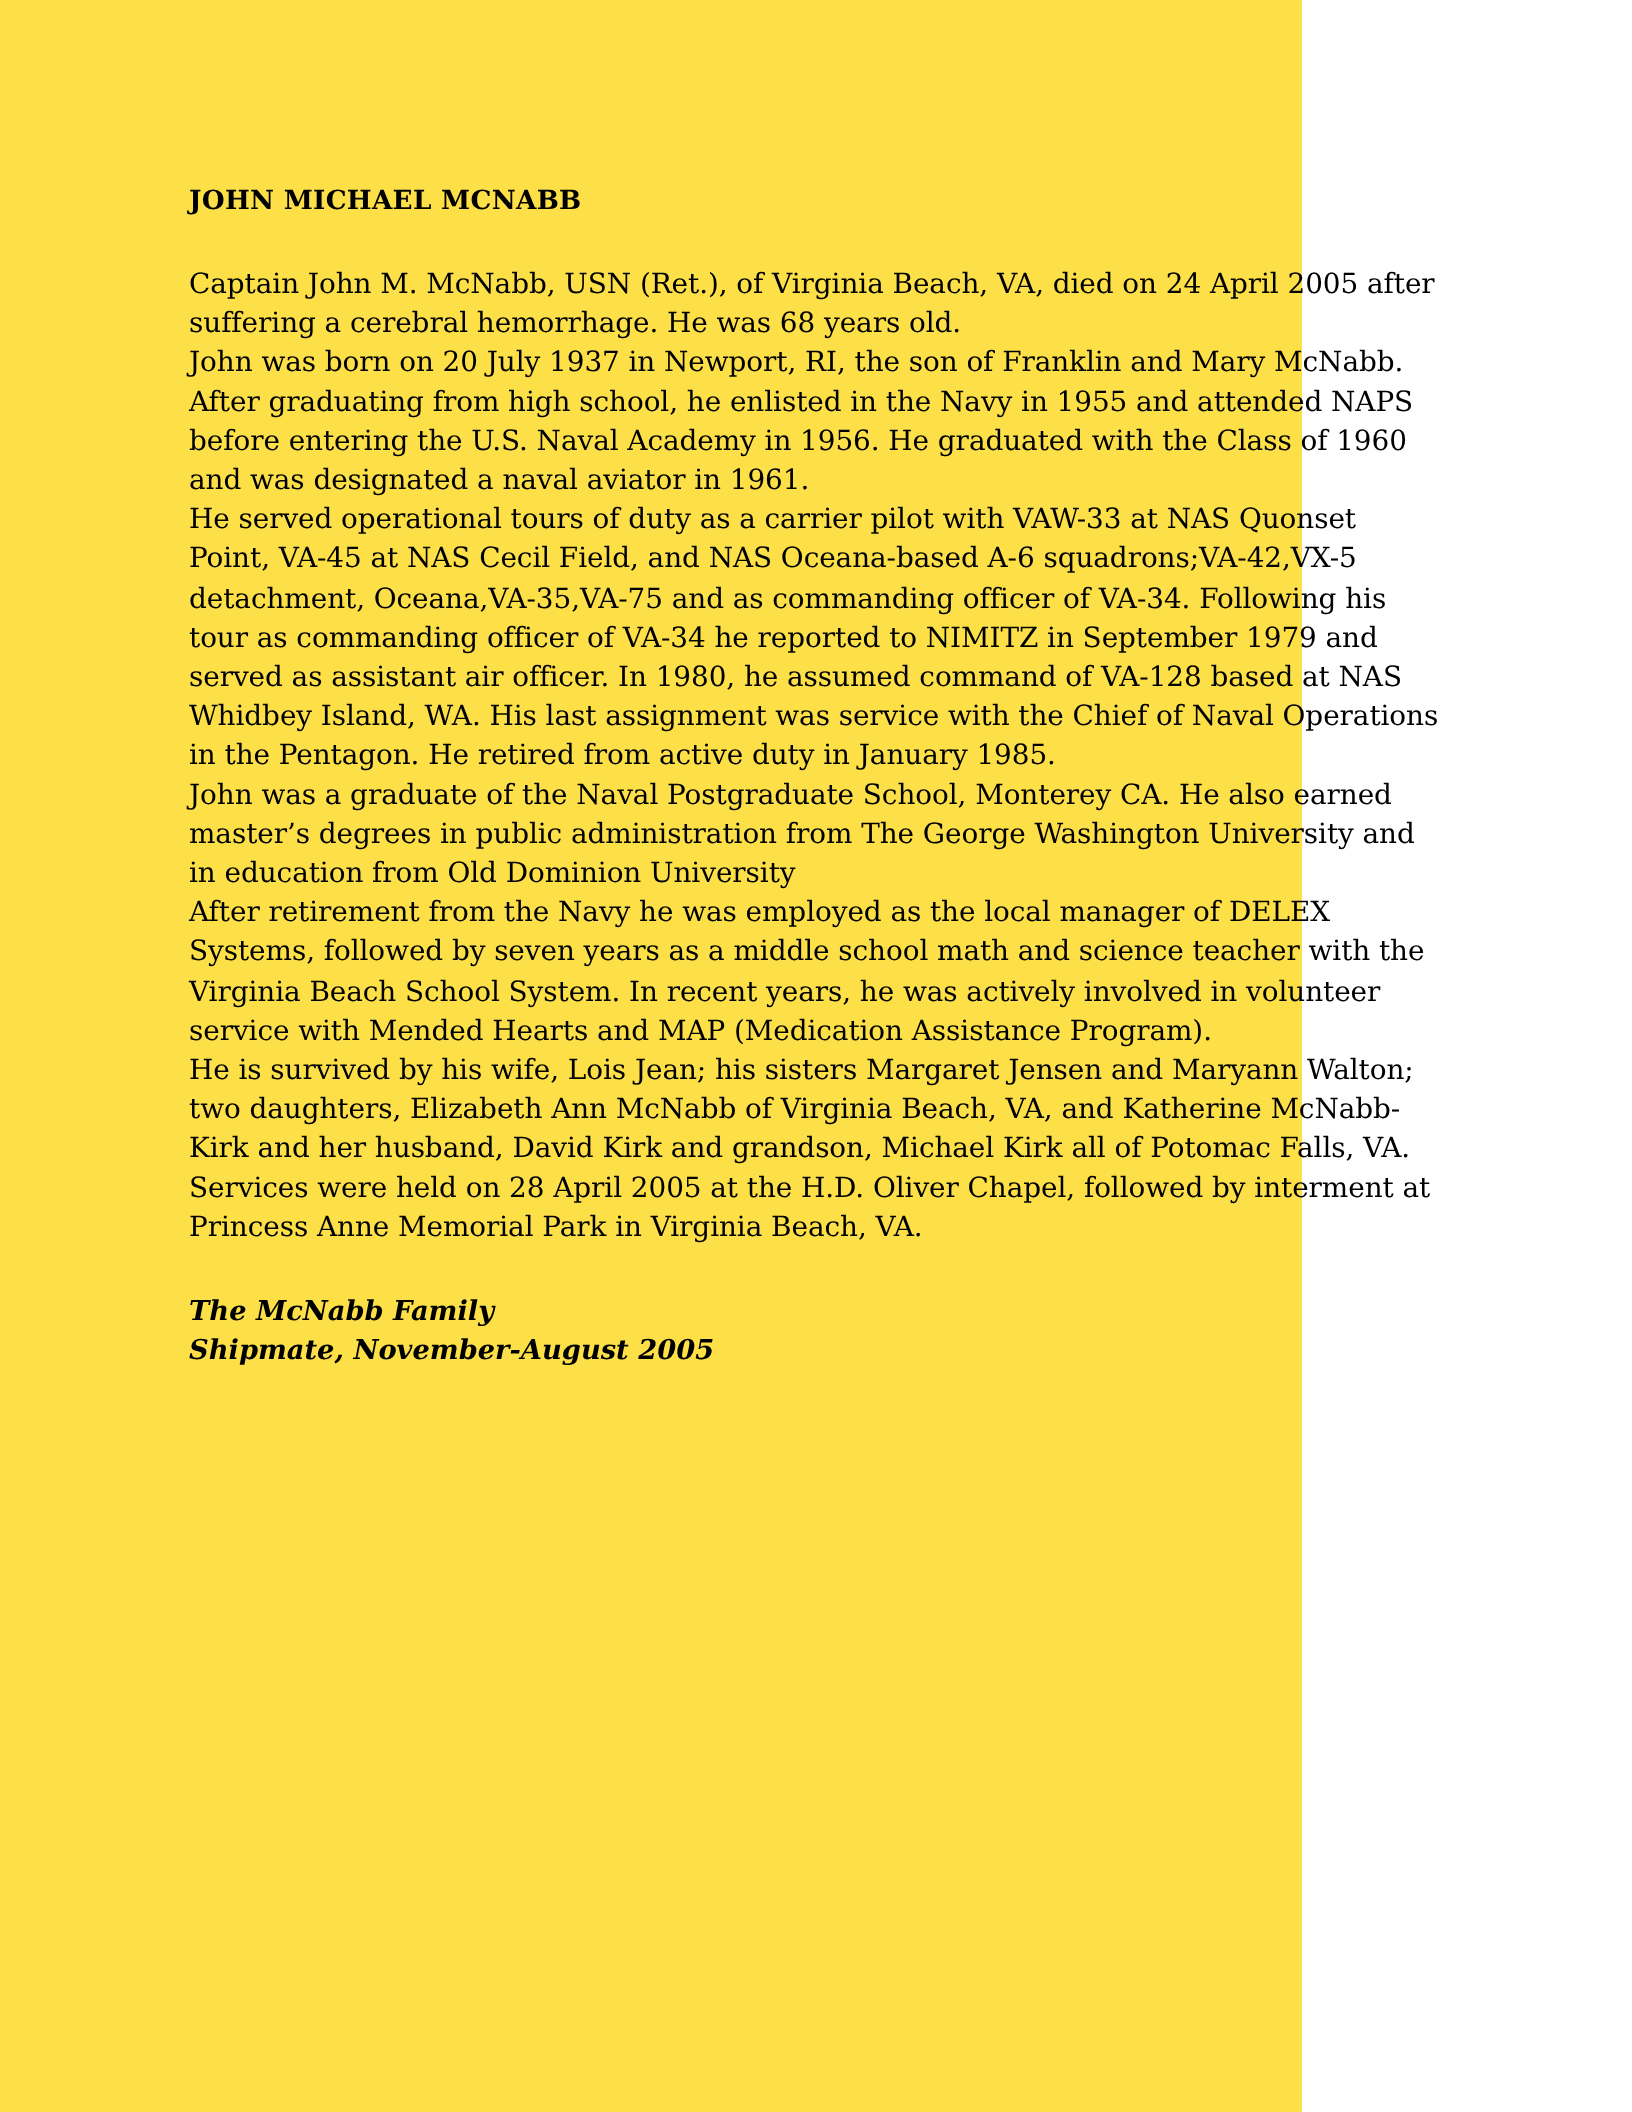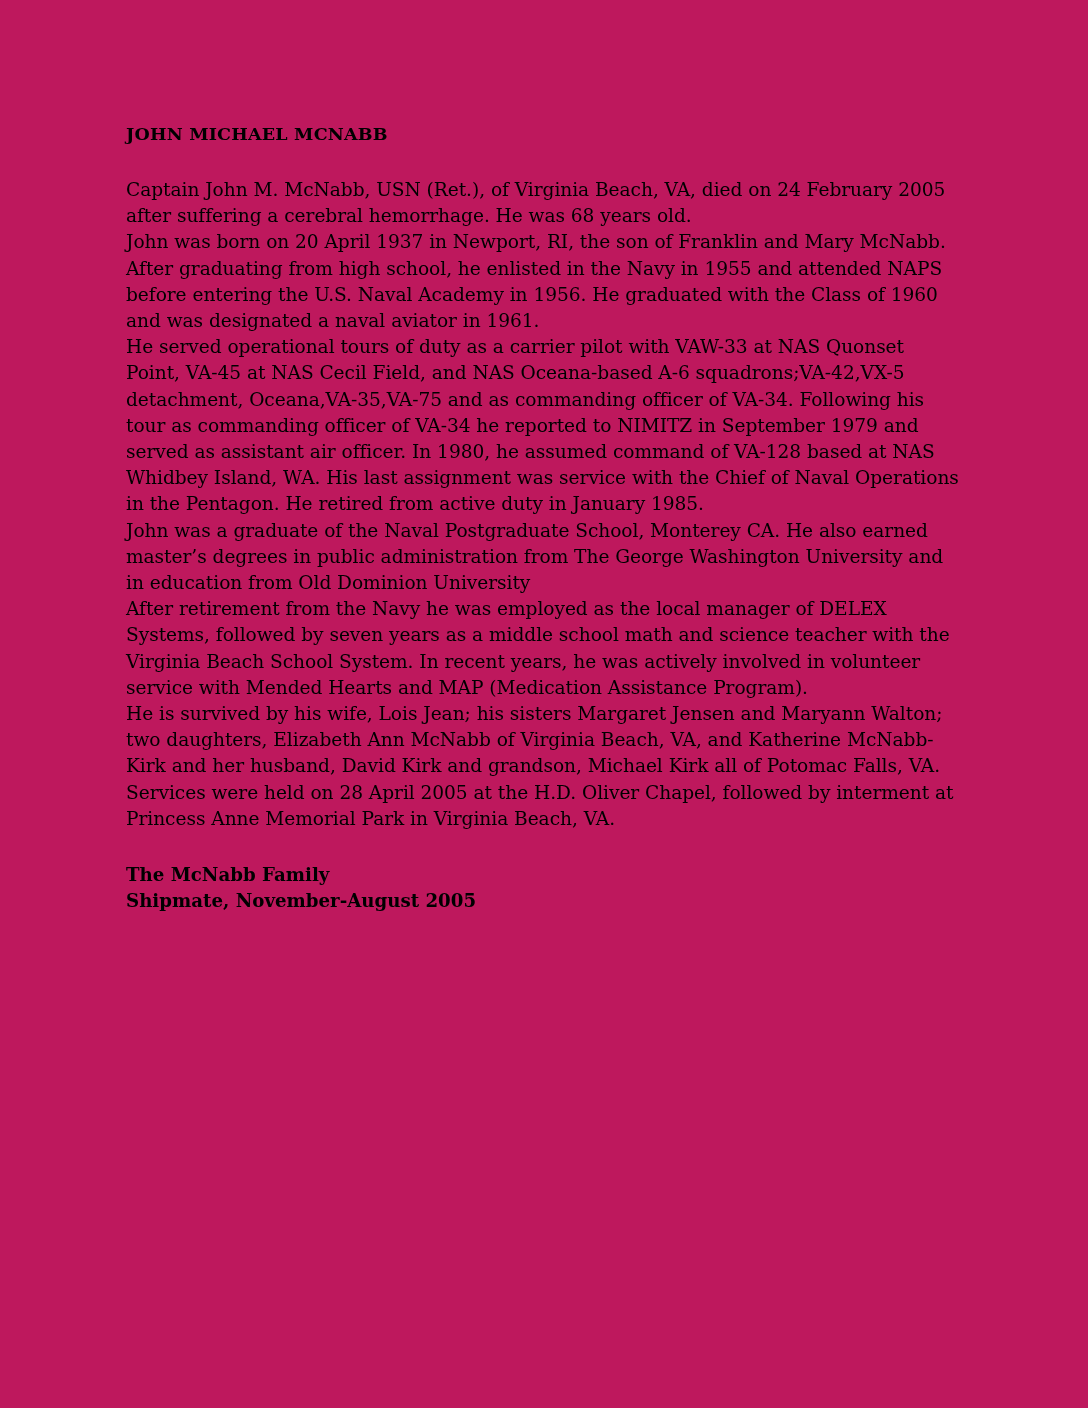--- a/index.html
+++ b/index.html
@@ -9,23 +9,23 @@
   }
   body {
     width: 1088px;
     height: 1408px;
     font-family: "DejaVu Serif", serif;
     color: #000000;
     -webkit-font-smoothing: antialiased;
   }
   .page {
     position: relative;
-    width: 1088px;
+    width: 868px;
     height: 1408px;
-    background: #be185d;
+    background: #fde047;
     box-sizing: border-box;
   }
   .content {
     position: absolute;
     left: 126px;
     top: 124px;
     width: 836px;
   }
   .doc-title {
     font-size: 17.5px;
@@ -41,36 +41,37 @@
     text-align: left;
     letter-spacing: -0.05px;
   }
   .para + .para {
     margin-top: 0px;
   }
   .signature {
     margin-top: 30px;
     font-size: 18.2px;
     line-height: 25.5px;
+    font-style: italic;
     font-weight: bold;
   }
   .signature div {
     white-space: pre;
   }
 </style>
 </head>
 <body>
 
 <div class="page">
   <div class="content">
 
     <h1 class="doc-title">JOHN MICHAEL MCNABB</h1>
 
-    <p class="para">Captain John M. McNabb, USN (Ret.), of Virginia Beach, VA, died on 24 February 2005 after suffering a cerebral hemorrhage. He was 68 years old.</p>
-    <p class="para">John was born on 20 April 1937 in Newport, RI, the son of Franklin and Mary McNabb. After graduating from high school, he enlisted in the Navy in 1955 and attended NAPS before entering the U.S. Naval Academy in 1956. He graduated with the Class of 1960 and was designated a naval aviator in 1961.</p>
+    <p class="para">Captain John M. McNabb, USN (Ret.), of Virginia Beach, VA, died on 24 April 2005 after suffering a cerebral hemorrhage. He was 68 years old.</p>
+    <p class="para">John was born on 20 July 1937 in Newport, RI, the son of Franklin and Mary McNabb. After graduating from high school, he enlisted in the Navy in 1955 and attended NAPS before entering the U.S. Naval Academy in 1956. He graduated with the Class of 1960 and was designated a naval aviator in 1961.</p>
     <p class="para">He served operational tours of duty as a carrier pilot with VAW-33 at NAS Quonset Point, VA-45 at NAS Cecil Field, and NAS Oceana-based A-6 squadrons;VA-42,VX-5 detachment, Oceana,VA-35,VA-75 and as commanding officer of VA-34. Following his tour as commanding officer of VA-34 he reported to NIMITZ in September 1979 and served as assistant air officer. In 1980, he assumed command of VA-128 based at NAS Whidbey Island, WA. His last assignment was service with the Chief of Naval Operations in the Pentagon. He retired from active duty in January 1985.</p>
     <p class="para">John was a graduate of the Naval Postgraduate School, Monterey CA. He also earned master’s degrees in public administration from The George Washington University and in education from Old Dominion University</p>
     <p class="para">After retirement from the Navy he was employed as the local manager of DELEX Systems, followed by seven years as a middle school math and science teacher with the Virginia Beach School System. In recent years, he was actively involved in volunteer service with Mended Hearts and MAP (Medication Assistance Program).</p>
     <p class="para">He is survived by his wife, Lois Jean; his sisters Margaret Jensen and Maryann Walton; two daughters, Elizabeth Ann McNabb of Virginia Beach, VA, and Katherine McNabb-Kirk and her husband, David Kirk and grandson, Michael Kirk all of Potomac Falls, VA. Services were held on 28 April 2005 at the H.D. Oliver Chapel, followed by interment at Princess Anne Memorial Park in Virginia Beach, VA.</p>
 
     <div class="signature">
       <div>The McNabb Family</div>
       <div>Shipmate, November-August 2005</div>
     </div>
 

